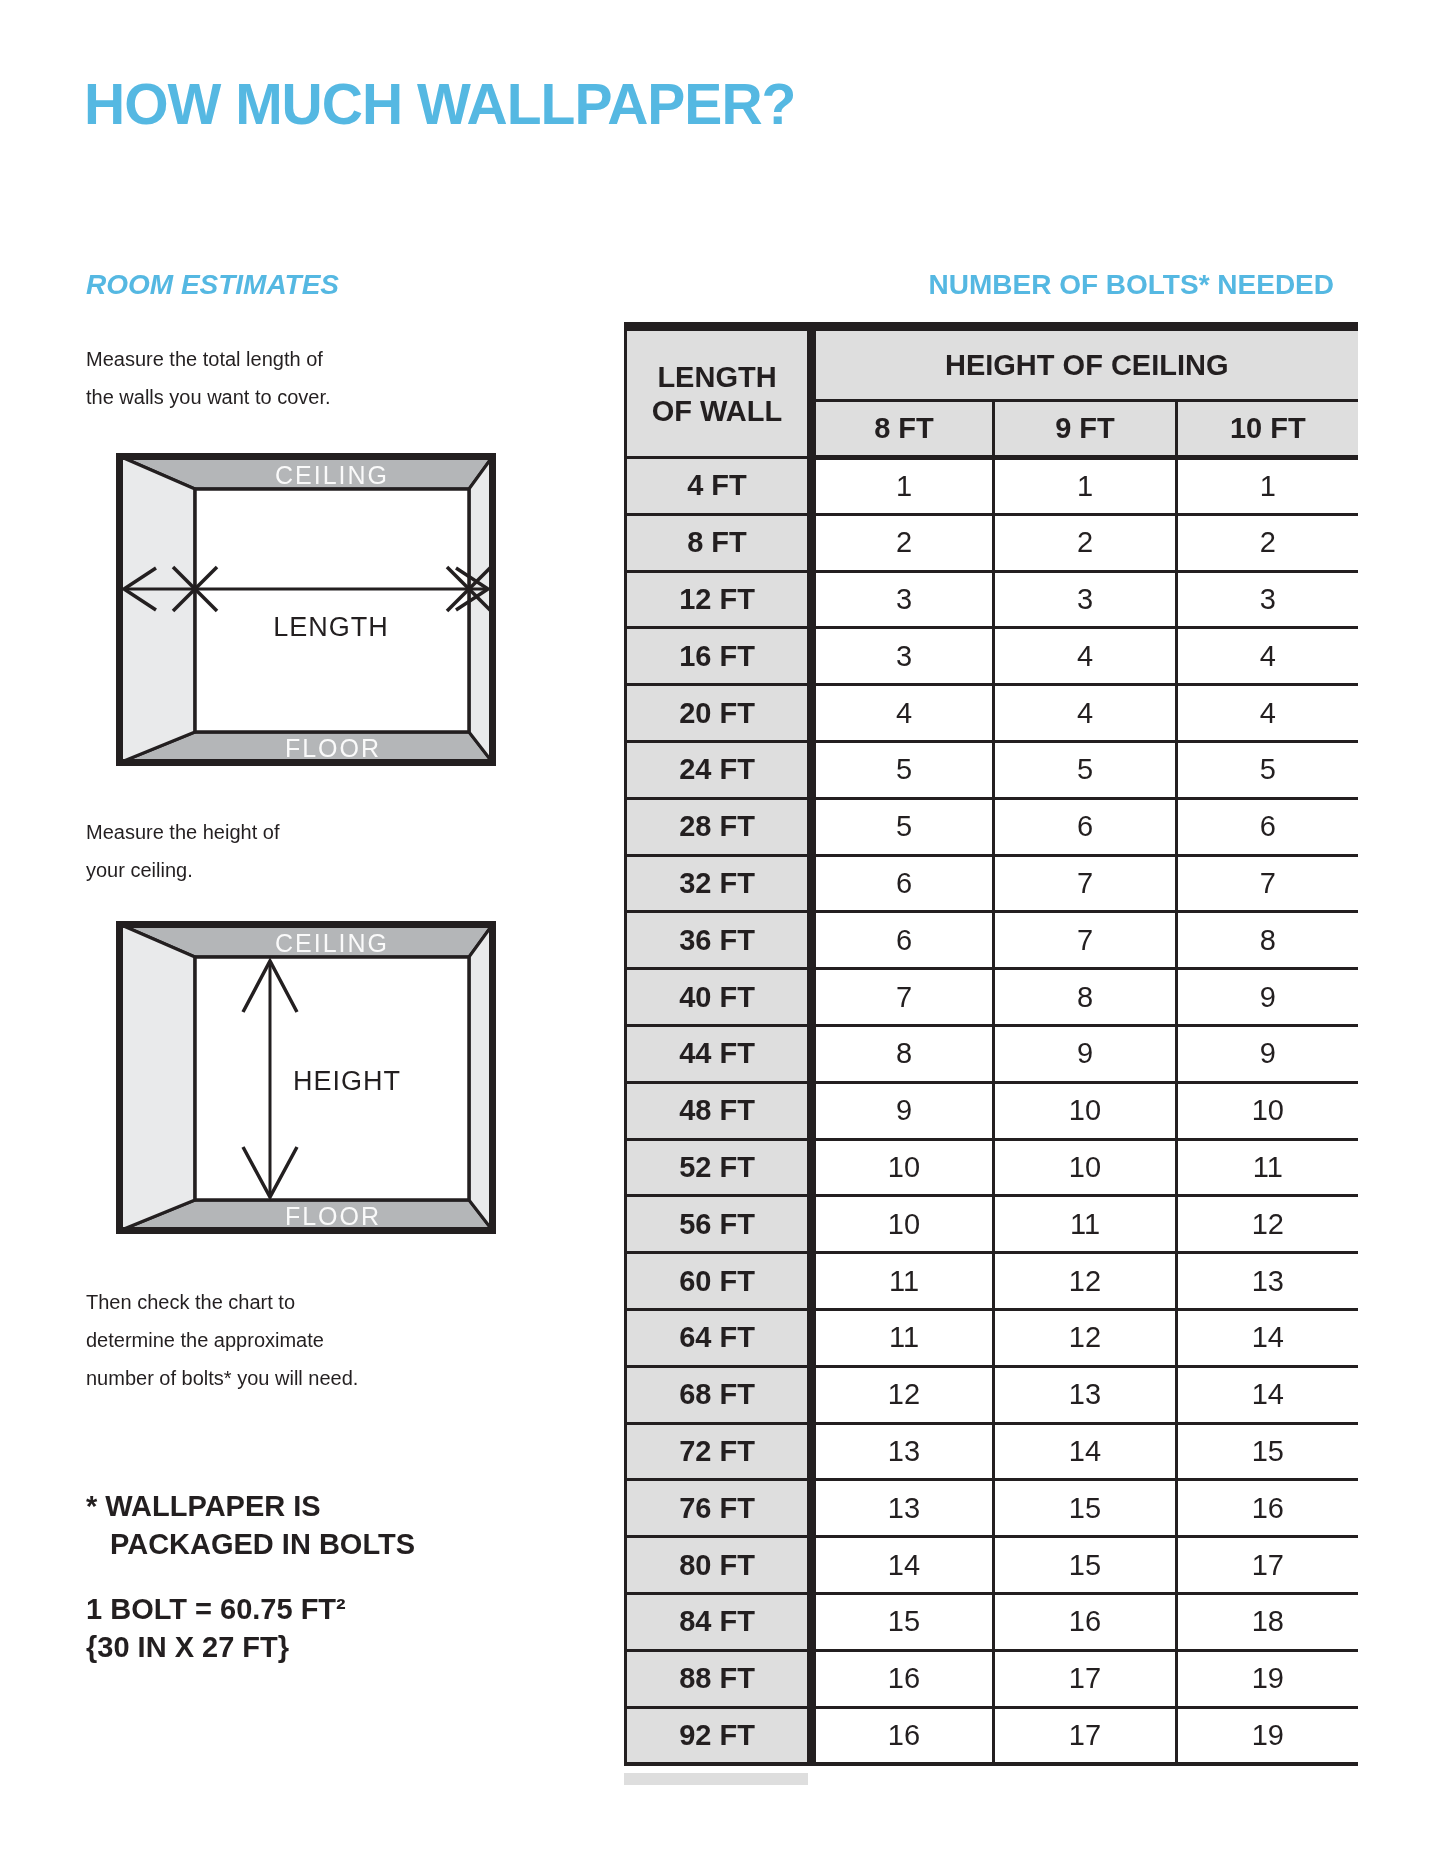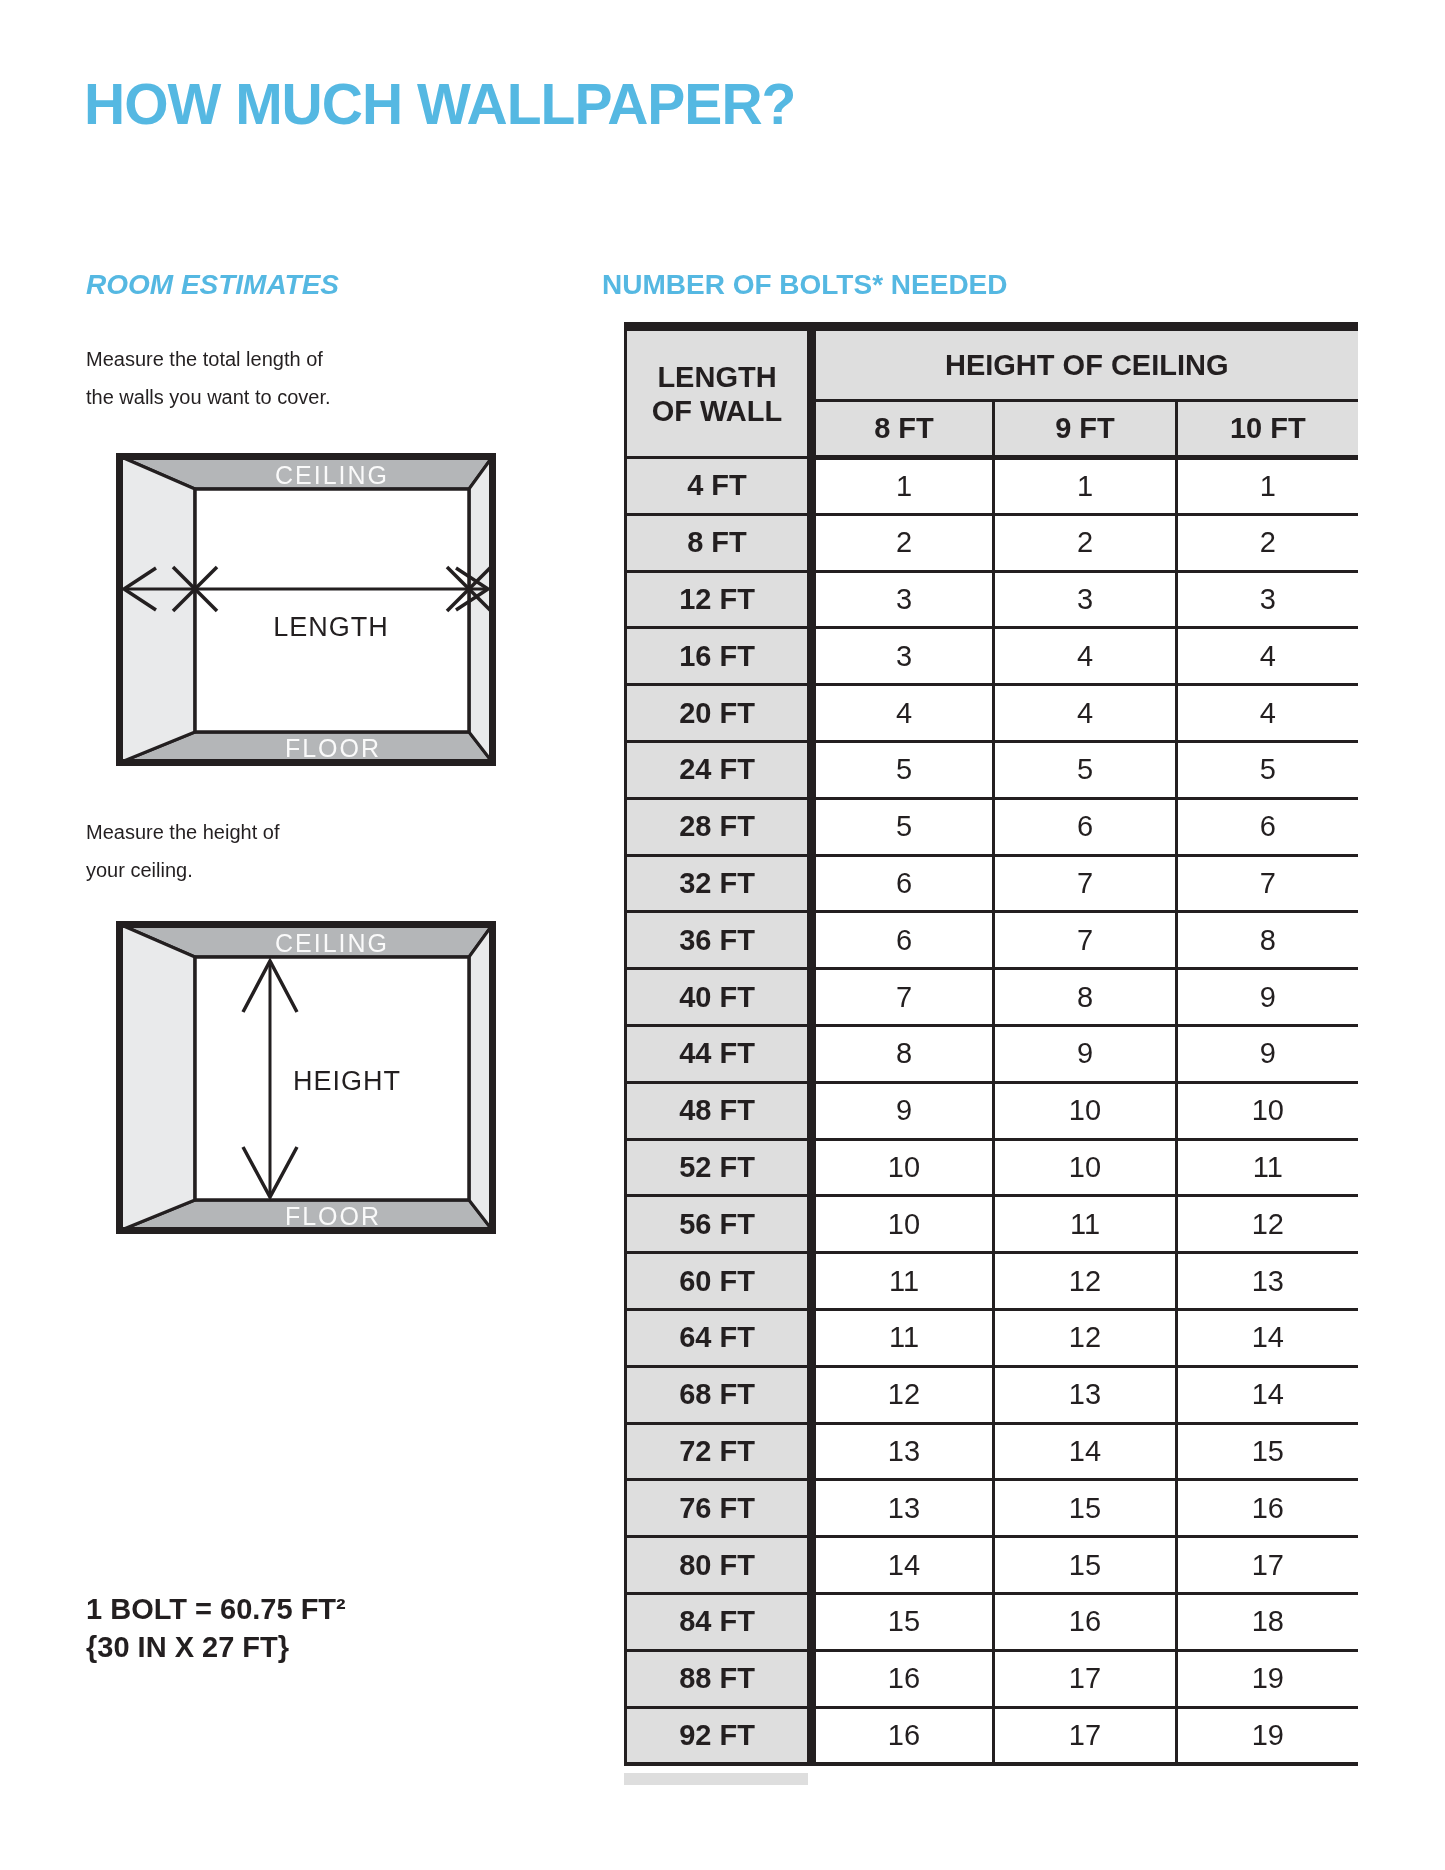--- a/index.html
+++ b/index.html
@@ -23,21 +23,21 @@
     position:absolute;left:84px;top:76px;
     font-size:57px;font-weight:bold;letter-spacing:-1px;
     color:var(--accent);line-height:1;
   }
   .section-heading{
     position:absolute;top:270px;
     font-size:28px;font-weight:bold;color:var(--accent);
     line-height:1.1;
   }
   .heading-left{left:86px;font-style:italic;}
-  .heading-right{left:624px;width:732px;text-align:left;transform:translateX(-22px);}
+  .heading-right{left:624px;width:732px;text-align:right;transform:translateX(-22px);}
   .para{
     position:absolute;left:86px;
     font-size:20px;line-height:38px;color:var(--ink);
   }
   .para-bold{font-weight:bold;font-size:29px;line-height:38px;}
   .indent2{margin-left:24px;}
   .diagram{position:absolute;left:86px;width:440px;height:313px;}
   .diagram svg{display:block;width:100%;height:100%;}
   .poly-ceil{fill:var(--ceilgray);stroke:var(--ink);stroke-width:3;}
   .poly-wall{fill:var(--wallgray);stroke:var(--ink);stroke-width:3;}
@@ -129,21 +129,30 @@
       <rect class="outer" x="3.5" y="3.5" width="373" height="306"></rect>
       <line class="measure" x1="154" y1="40" x2="154" y2="276"></line>
       <path class="arrowhead" d="M 127 91 L 154 40 L 181 91"></path>
       <path class="arrowhead" d="M 127 226 L 154 276 L 181 226"></path>
       <text class="svg-label-light" x="216" y="31" text-anchor="middle">CEILING</text>
       <text class="svg-label-light" x="217" y="304" text-anchor="middle">FLOOR</text>
       <text class="svg-label-dark" x="177" y="169" text-anchor="start">HEIGHT</text>
     </svg>
   </div>
 
-
+  <div class="para" style="top:1283px">
+    <div>Then check the chart to</div>
+    <div>determine the approximate</div>
+    <div>number of bolts* you will need.</div>
+  </div>
+
+  <div class="para para-bold" style="top:1487px">
+    <div>* WALLPAPER IS</div>
+    <div class="indent2">PACKAGED IN BOLTS</div>
+  </div>
 
   <div class="para para-bold" style="top:1590px">
     <div>1 BOLT = 60.75 FT²</div>
     <div>{30 IN X 27 FT}</div>
   </div>
 
   <table class="bolts-table">
     <colgroup>
       <col style="width:186px">
         <col style="width:182px">

